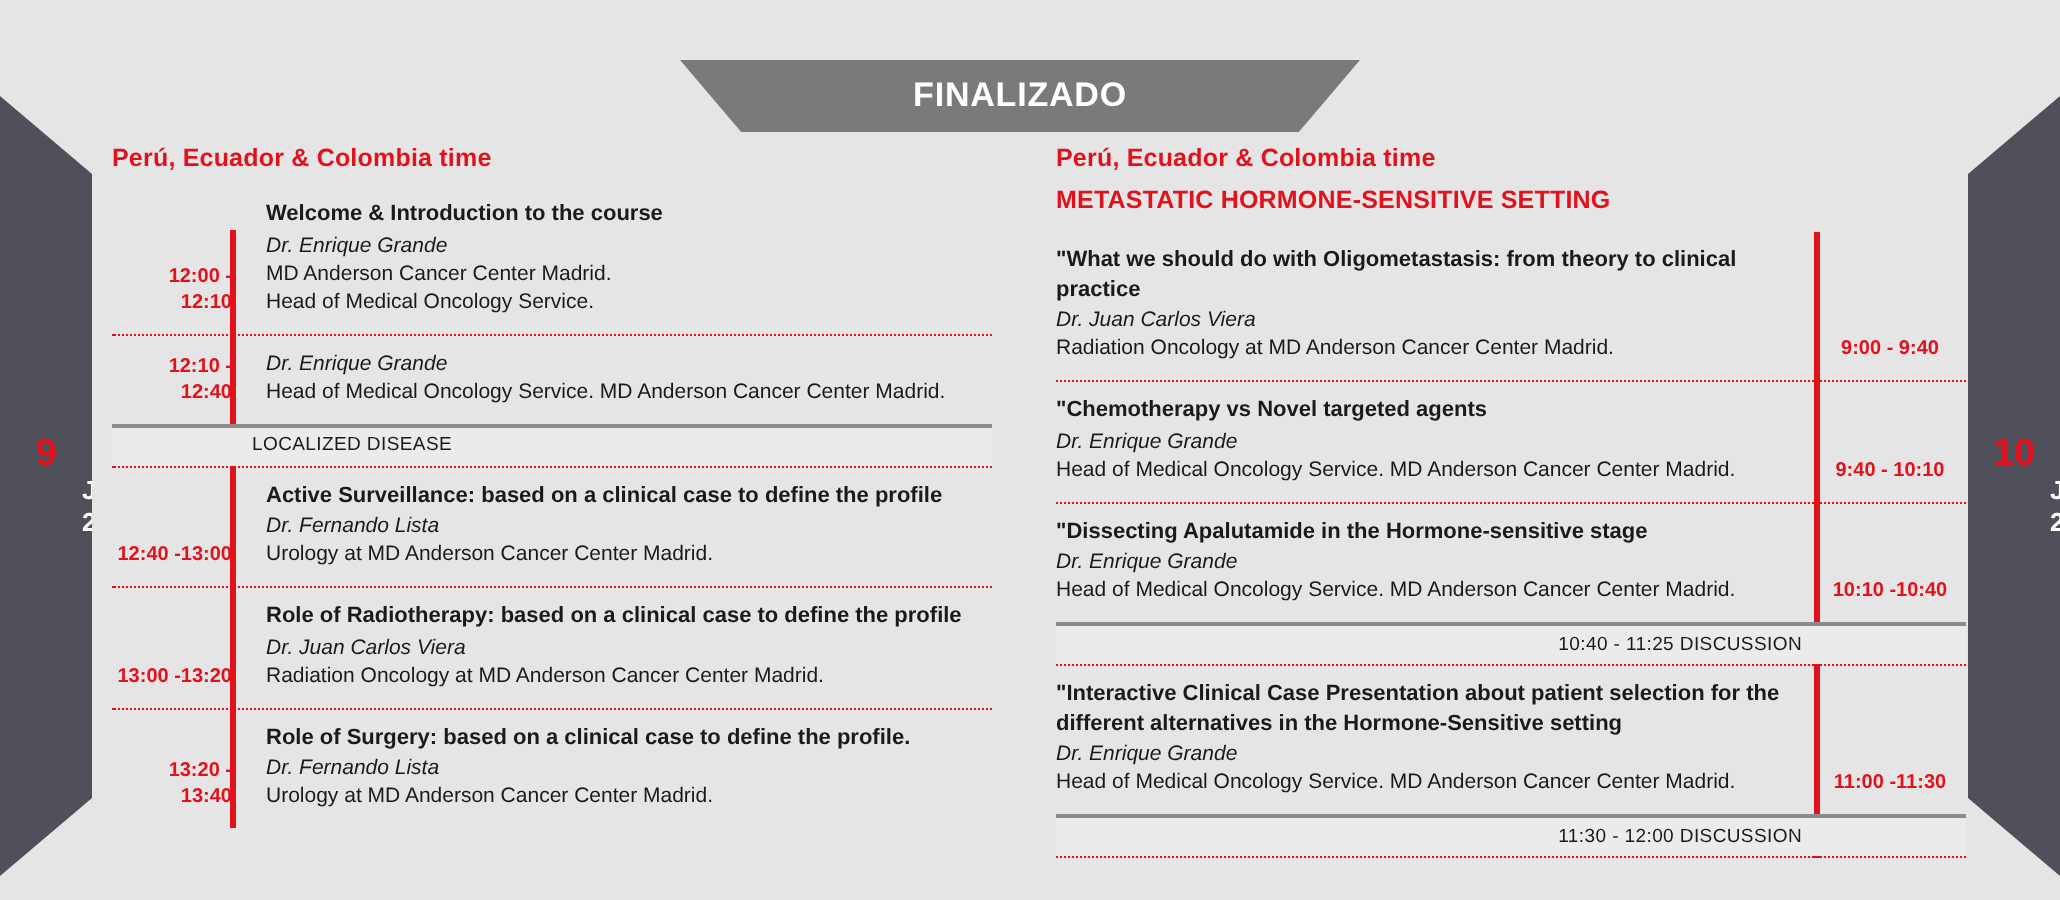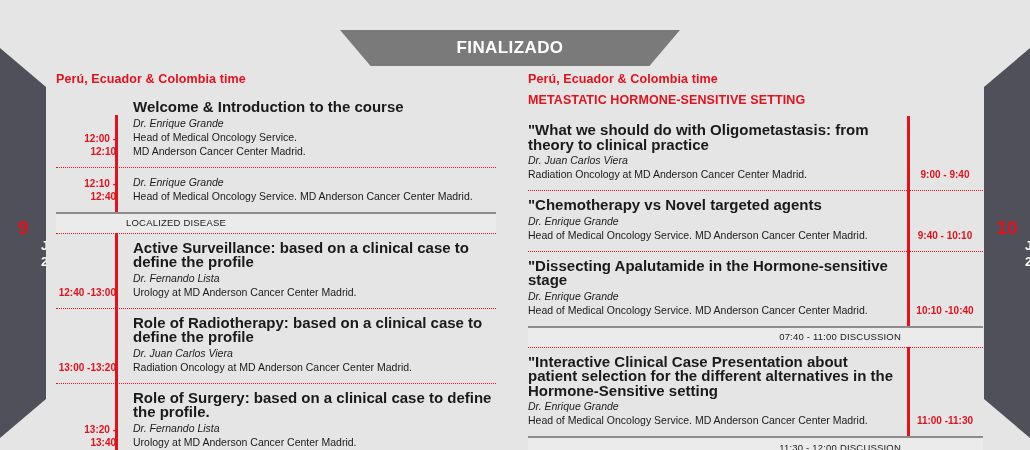--- a/index.html
+++ b/index.html
@@ -168,21 +168,21 @@
     position: absolute;
     left: 379px;
     top: 0px;
     bottom: 0px;
     width: 2.5px;
     background: #e1121c;
   }
 
   .title {
     color: #1a1a1a;
-    font-size: 15px;
+    font-size: 11px;
     font-weight: bold;
     line-height: 14.5px;
     margin: 0 0 1px 0;
   }
   .speaker {
     color: #1a1a1a;
     font-size: 10.5px;
     font-style: italic;
     line-height: 14px;
     margin: 0;
@@ -238,22 +238,22 @@
   </div>
 
   <div class="column left">
     <div class="tz-heading">Perú, Ecuador &amp; Colombia time</div>
     <div class="agenda" id="left-agenda">
         <div class="row">
           <div class="time">12:00 - 12:10</div>
           <div class="body">
             <div class="title">Welcome &amp; Introduction to the course</div>
             <div class="speaker">Dr. Enrique Grande</div>
+            <div class="affil">MD Anderson Cancer Center Madrid.</div>
             <div class="affil">Head of Medical Oncology Service.</div>
-            <div class="affil">MD Anderson Cancer Center Madrid.</div>
           </div>
         </div>
         <div class="sep-dotted"></div>
         <div class="row">
           <div class="time">12:10 - 12:40</div>
           <div class="body">
             <div class="speaker">Dr. Enrique Grande</div>
             <div class="affil">Head of Medical Oncology Service. MD Anderson Cancer Center Madrid.</div>
           </div>
         </div>
@@ -315,21 +315,21 @@
         <div class="sep-dotted"></div>
         <div class="row">
           <div class="body">
             <div class="title">"Dissecting Apalutamide in the Hormone-sensitive stage</div>
             <div class="speaker">Dr. Enrique Grande</div>
             <div class="affil">Head of Medical Oncology Service. MD Anderson Cancer Center Madrid.</div>
           </div>
           <div class="time">10:10 -10:40</div>
         </div>
         <div class="band discussion-band">
-          <span class="band-label">07:40  - 11:00  DISCUSSION</span>
+          <span class="band-label">10:40  - 11:25  DISCUSSION</span>
         </div>
         <div class="sep-dotted"></div>
         <div class="row">
           <div class="body">
             <div class="title">"Interactive Clinical Case Presentation about patient selection for the different alternatives in the Hormone-Sensitive setting</div>
             <div class="speaker">Dr. Enrique Grande</div>
             <div class="affil">Head of Medical Oncology Service. MD Anderson Cancer Center Madrid.</div>
           </div>
           <div class="time">11:00 -11:30</div>
         </div>

